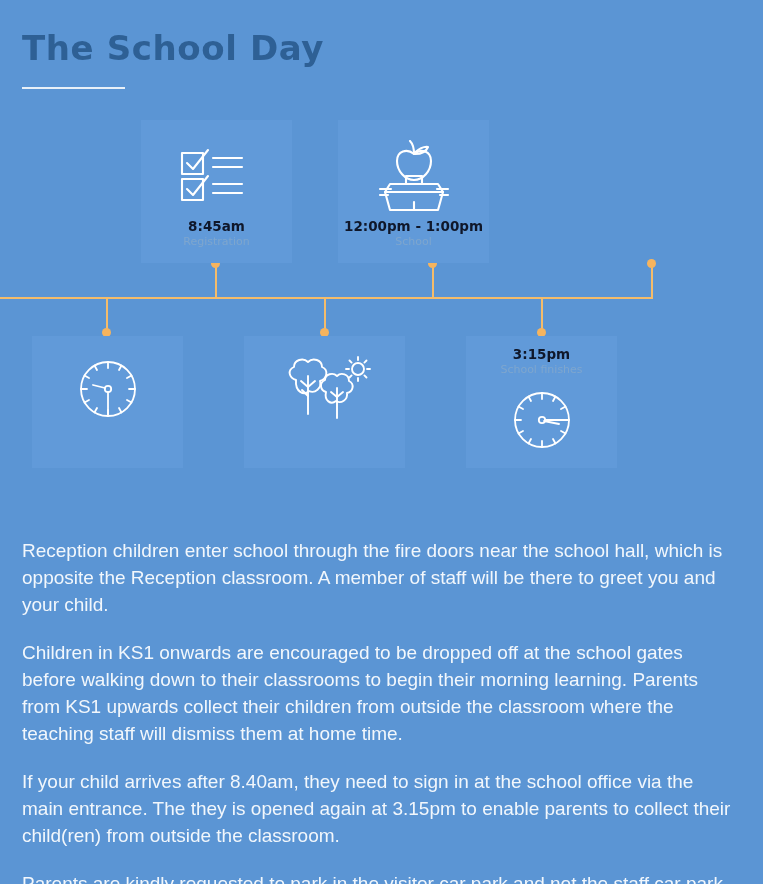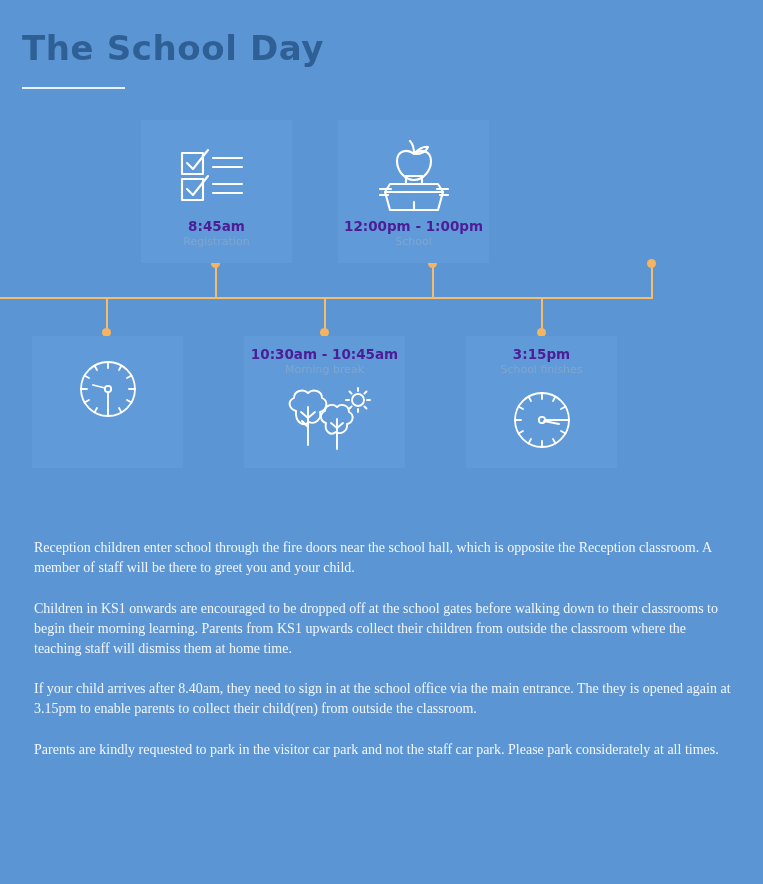--- a/index.html
+++ b/index.html
@@ -53,21 +53,21 @@
 
   .card {
     position: absolute;
     background: #619ad9;
     box-sizing: border-box;
     text-align: center;
   }
   .card .time {
     font-size: 13.5px;
     font-weight: bold;
-    color: #4c1d95;
+    color: #0f172a;
     font-family: "DejaVu Sans", sans-serif;
     line-height: 1.25;
     white-space: nowrap;
   }
   .card .desc {
     font-size: 11px;
     color: #7ea6ce;
     font-family: "DejaVu Sans", sans-serif;
     line-height: 1.25;
     white-space: nowrap;
@@ -139,25 +139,25 @@
   #dot-dn-3  { left: 537px; top: 328px; }
 
   
   .body-copy {
     position: absolute;
     left: 22px;
     top: 538px;
     width: 712px;
   }
   .body-copy p {
-    margin: 0 0 21px 12px;
-    font-size: 14px;
+    margin: 0 0 21px 0;
+    font-size: 19px;
     line-height: 1.42;
     color: #f2f7fc;
-    font-family: Liberation Serif, serif;
+    font-family: Liberation Sans, sans-serif;
   }
   .body-copy p:last-child { margin-bottom: 0; }
 
   svg { display: block; }
 </style>
 </head>
 <body>
 
 <div class="header">
   <div class="page-title">The School Day</div>
@@ -253,24 +253,20 @@
           <line x1="18.5" y1="8.5" x2="21" y2="13"></line>
           <circle cx="32" cy="32" r="3.2"></circle>
           <line x1="32" y1="35" x2="32" y2="57"></line>
           <line x1="29" y1="31" x2="17" y2="28"></line>
         </g>
       </svg>
     </div>
   </div>
 
   <div class="card bottom" id="card-break">
-    <div class="labels">
-      <div class="time">10:30am - 10:45am</div>
-      <div class="desc">Morning break</div>
-    </div>
     <div class="icon-wrap">
       <svg width="92" height="66" viewBox="0 0 92 66">
         <g fill="none" stroke="#ffffff" stroke-width="1.9" stroke-linecap="round" stroke-linejoin="round">
 
           <path d="M17 24 C10 22 8 14 15 11 C15 4 24 1 29 6 C34 1 43 4 43 11 C50 14 48 23 41 25
                    C43 32 36 38 30 35 C25 40 16 36 17 24 Z"></path>
 
           <line x1="29" y1="20" x2="29" y2="58"></line>
           <line x1="29" y1="31" x2="22" y2="25"></line>
           <line x1="29" y1="31" x2="36" y2="25"></line>

